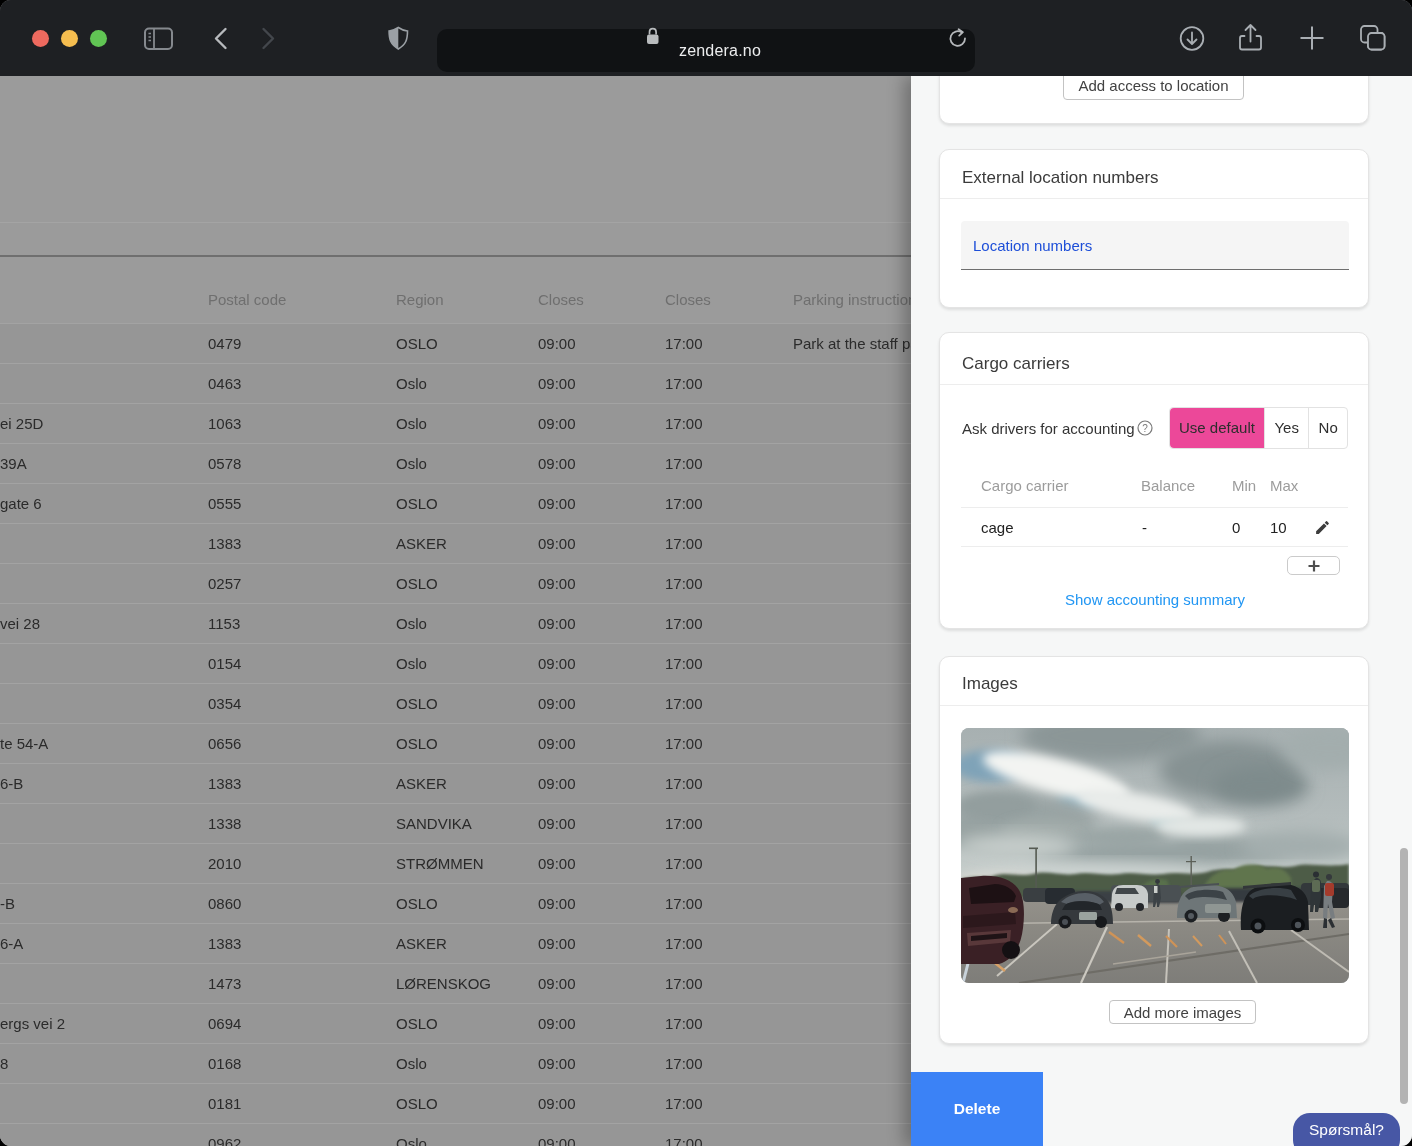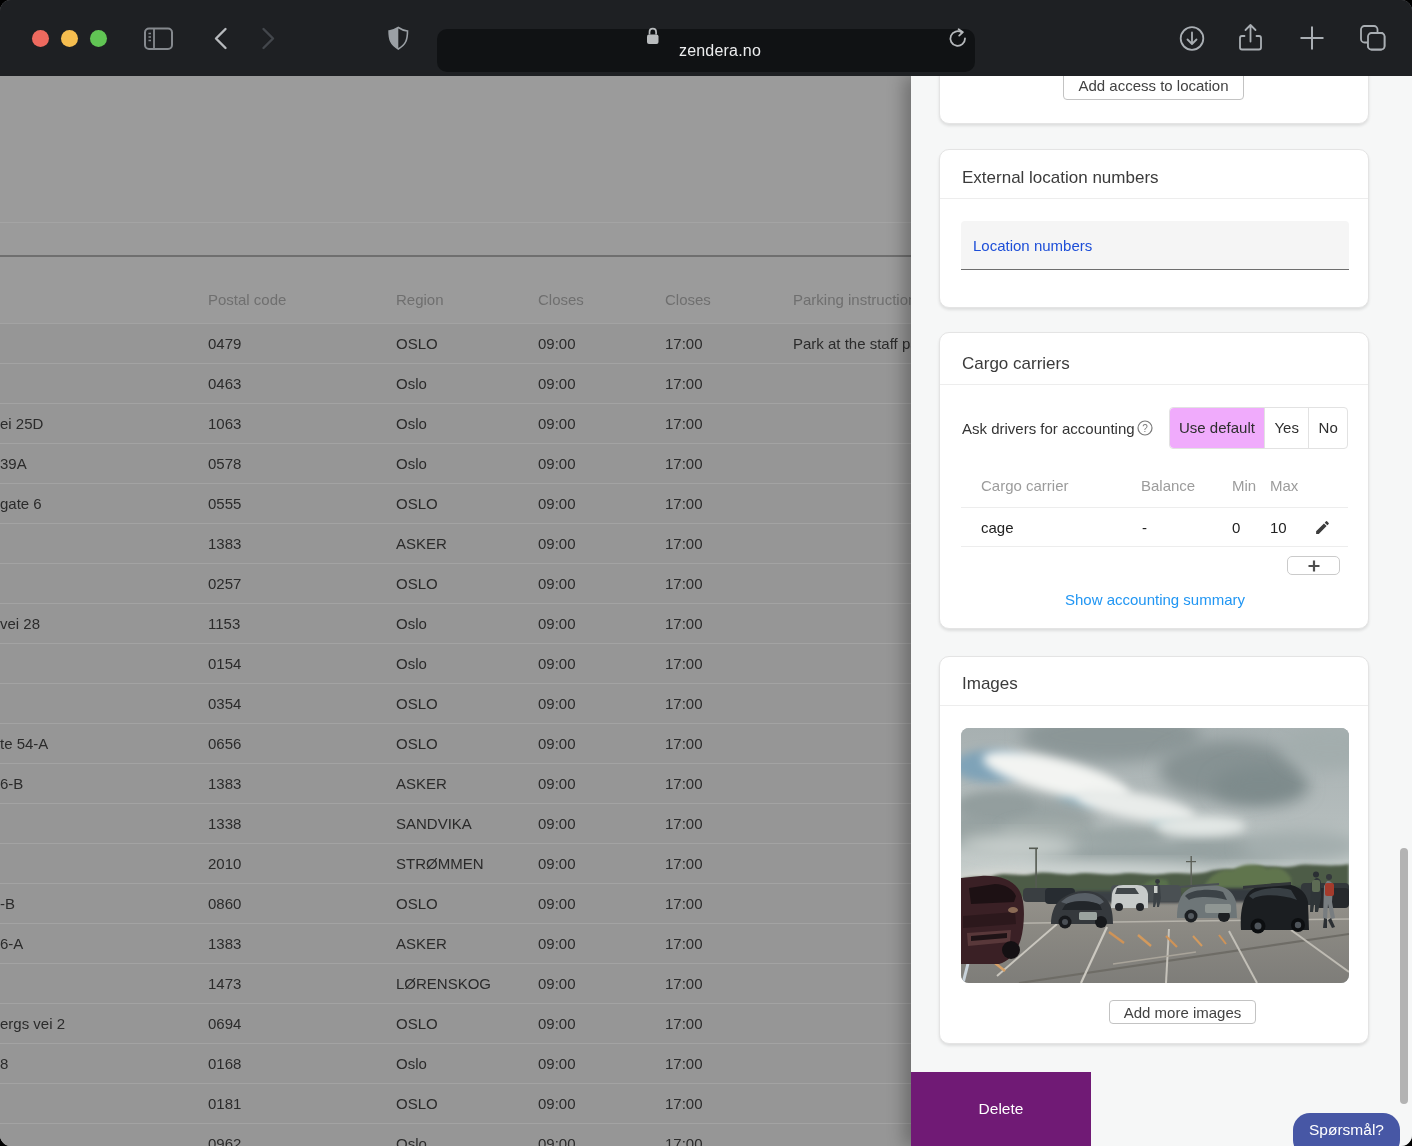--- a/index.html
+++ b/index.html
@@ -240,21 +240,21 @@
       </div>
       <div class="card" style="top:256px; height:297px;">
         <div class="ctitle" style="top:21px;">Cargo carriers</div>
         <div class="cdiv" style="top:51px;"></div>
         <div class="asklbl">Ask drivers for accounting</div>
         <svg style="position:absolute; left:197px; top:87px;" width="16" height="16" viewBox="0 0 16 16" fill="none">
           <circle cx="8" cy="8" r="7" stroke="#7a7a7a" stroke-width="1.2"></circle>
           <text x="8" y="11.6" font-size="10" fill="#7a7a7a" text-anchor="middle" font-family="Liberation Sans">?</text>
         </svg>
         <div class="seg">
-          <div class="sc" style="width:95px; background:#f0abfc; border-radius:4px 0 0 4px;text-align:right;">Use default</div>
+          <div class="sc" style="width:95px; background:#ec4899; border-radius:4px 0 0 4px;text-align:right;">Use default</div>
           <div class="sc" style="width:45px; border-left:1px solid #e2e2e2;">Yes</div>
           <div class="sc" style="width:39px; border-left:1px solid #e2e2e2; border-radius:0 4px 4px 0;">No</div>
         </div>
         <div class="gth" style="left:41px; top:144px;">Cargo carrier</div>
         <div class="gth" style="left:201px; top:144px;">Balance</div>
         <div class="gth" style="left:292px; top:144px;">Min</div>
         <div class="gth" style="left:330px; top:144px;">Max</div>
         <div class="cdiv" style="left:21px; width:387px; top:174px;"></div>
         <div class="grw" style="left:41px;">cage</div>
         <div class="grw" style="left:202px;">-</div>
@@ -414,19 +414,19 @@
   <path d="M366 153 C370 153 372 155 372 158 L371 174 L374 190 L370 191 L367 176 L366 191 L362 190 L363 158 Z" fill="#787d80"></path>
   <circle cx="368" cy="149" r="3" fill="#35393c"></circle>
   <rect x="364" y="155" width="9" height="13" rx="2" fill="#a43b2c"></rect>
   <path d="M370 190 L374 199 L371 200 L367 192 Z" fill="#2b2f33"></path>
   <path d="M363 190 L362 200 L366 200 L366 191 Z" fill="#2b2f33"></path>
 </svg>
         </div>
         <div class="obtn" style="left:169px; top:343px; width:147px; height:24px;">Add more images</div>
       </div>
       <div class="bb">
-        <div style="width:180px; background:#701a75;">Delete</div>
+        <div style="width:132px; background:#3b82f6;font-weight:bold;">Delete</div>
       </div>
     </div>
     <div class="thumb"></div>
     <div class="pill">Spørsmål?</div>
   </div>
 </div>
 
 </body></html>

